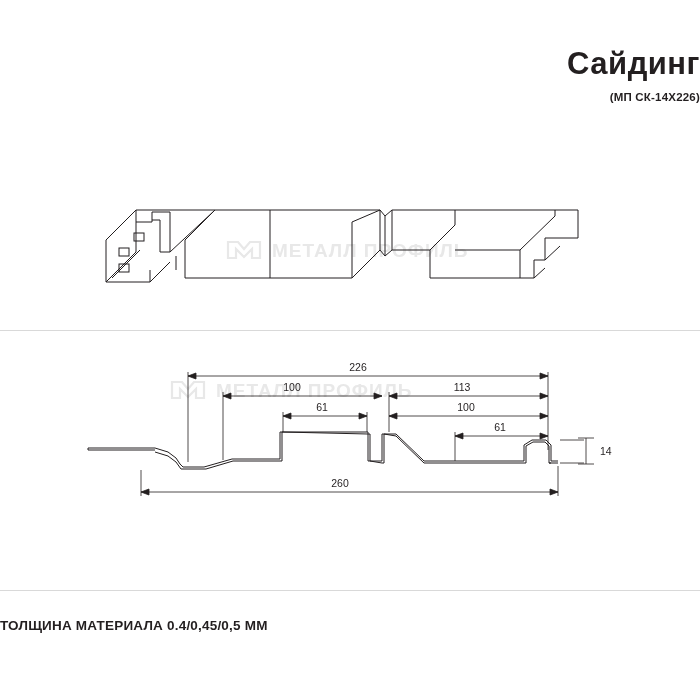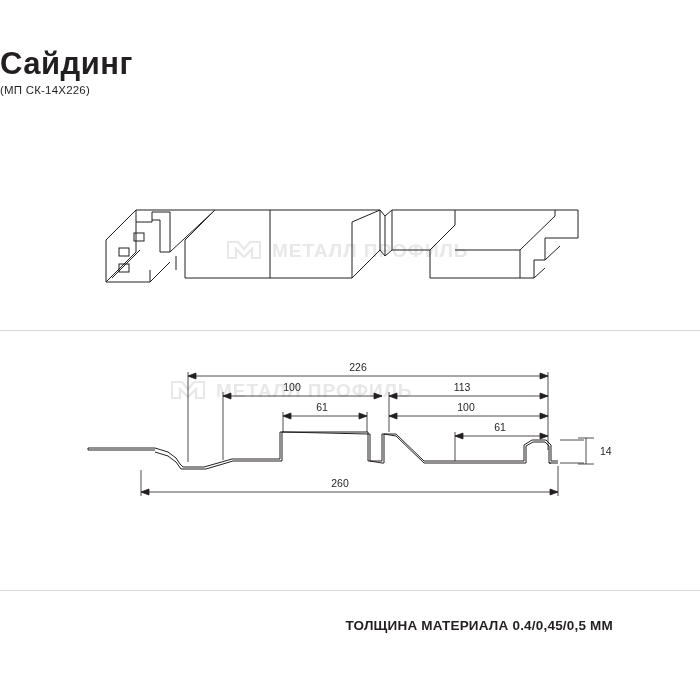--- a/index.html
+++ b/index.html
@@ -18,46 +18,47 @@
   .page {
     position: relative;
     width: 700px;
     height: 700px;
   }
   .title-block {
     position: absolute;
     top: 46px;
     left: 0;
     width: 700px;
-    text-align: left;
+    text-align: right;
   }
   .title {
     font-size: 31px;
     font-weight: bold;
     letter-spacing: 0.5px;
     line-height: 36px;
   }
   .subtitle {
     font-size: 14.5px;
     font-weight: bold;
     line-height: 20px;
     margin-top: 8px;
   }
   .code {
     font-size: 11.5px;
-    font-weight: normal;
+    font-weight: bold;
     line-height: 16px;
+    margin-top: 7px;
     letter-spacing: 0.2px;
   }
   .footer {
     position: absolute;
     left: 0;
     top: 618px;
     width: 613px;
-    text-align: right;
+    text-align: left;
     font-size: 13.5px;
     font-weight: bold;
     letter-spacing: 0.2px;
   }
   .divider {
     position: absolute;
     left: 0;
     width: 700px;
     height: 1px;
     background: #d9d9d9;

